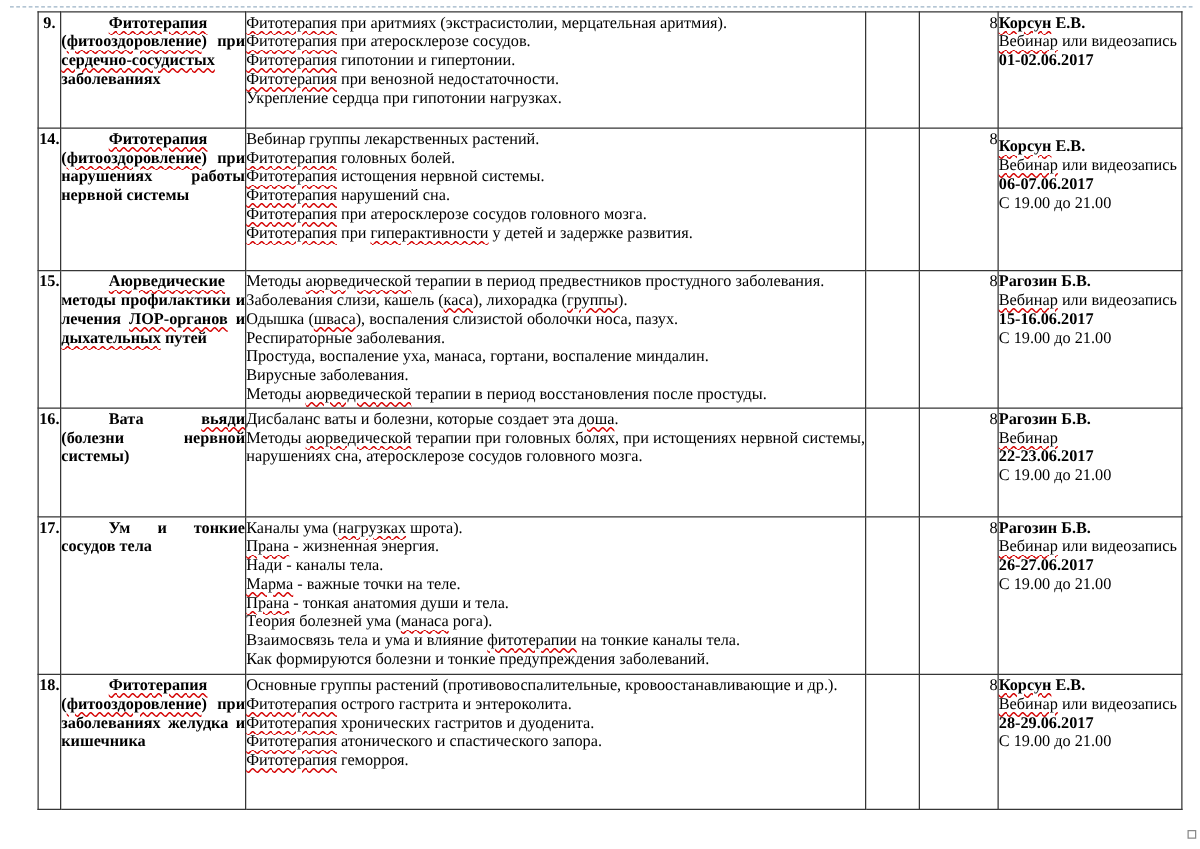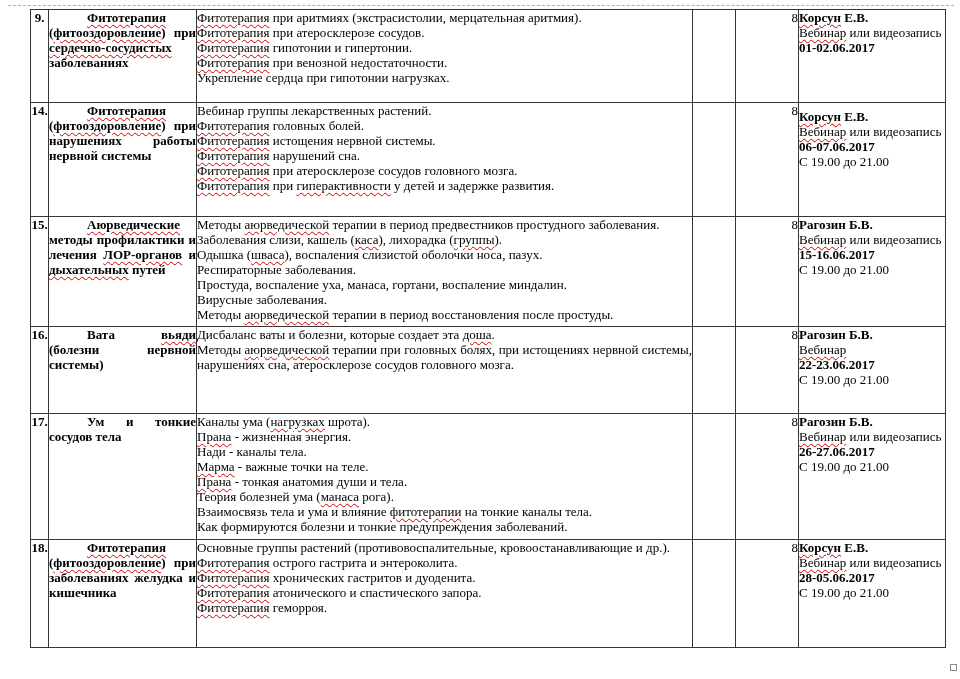--- a/index.html
+++ b/index.html
@@ -175,21 +175,21 @@
             <div class="para"><span class="sp">Фитотерапия</span> острого гастрита и энтероколита.</div>
             <div class="para"><span class="sp">Фитотерапия</span> хронических гастритов и дуоденита.</div>
             <div class="para"><span class="sp">Фитотерапия</span> атонического и спастического запора.</div>
             <div class="para"><span class="sp">Фитотерапия</span> геморроя.</div>
           </td>
           <td class="spacer"></td>
           <td class="hours">8</td>
           <td class="lect">
             <div class="lect-name"><span class="sp">Корсун</span> Е.В.</div>
             <div class="lect-format"><span class="sp">Вебинар</span> или видеозапись</div>
-            <div class="lect-dates">28-05.06.2017</div>
+            <div class="lect-dates">28-29.06.2017</div>
             <div class="lect-time">С 19.00 до 21.00</div>
           </td>
         </tr>
       </tbody>
   </table>
 
   <div class="resize-handle"></div>
 </div>
 
 </body></html>

